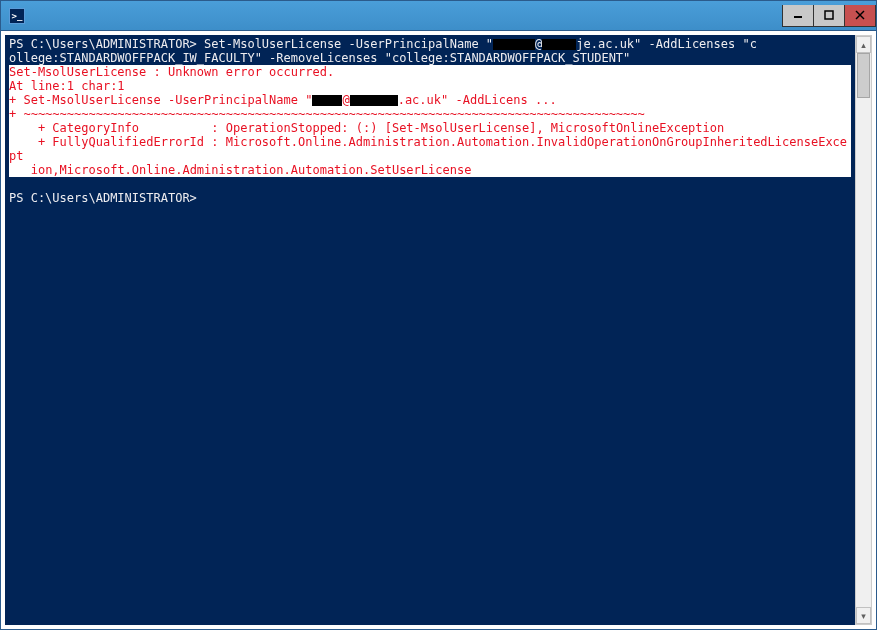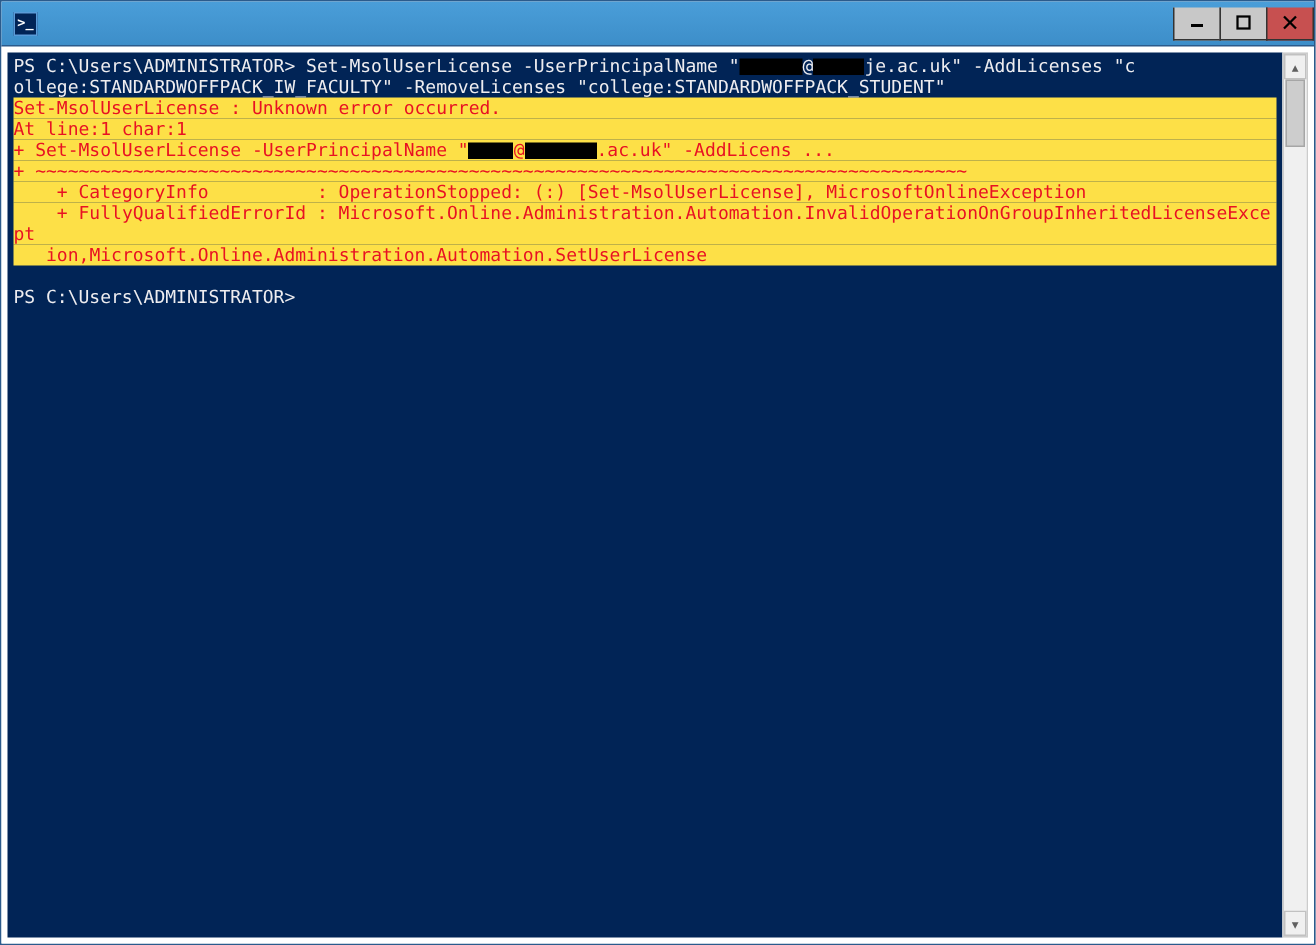--- a/index.html
+++ b/index.html
@@ -108,21 +108,21 @@
     .sb-track { flex: 1; background: #f0f0f0; position: relative; }
     .sb-thumb {
       position: absolute;
       left: 1px; right: 1px;
       top: 0;
       height: 45px;
       background: #cdcdcd;
       border: 1px solid #a6a6a6;
     }
     .line { display: block; }
-    .err { color: #e81123; background: #fde047; }
+    .err { color: #e81123; background: #ffffff; }
     .redact {
       display: inline-block;
       background: #000;
       color: #000;
       vertical-align: middle;
       height: 11px;
     }
     .prompt-white { color: #eeedf0; }
   </style>
 </head>

